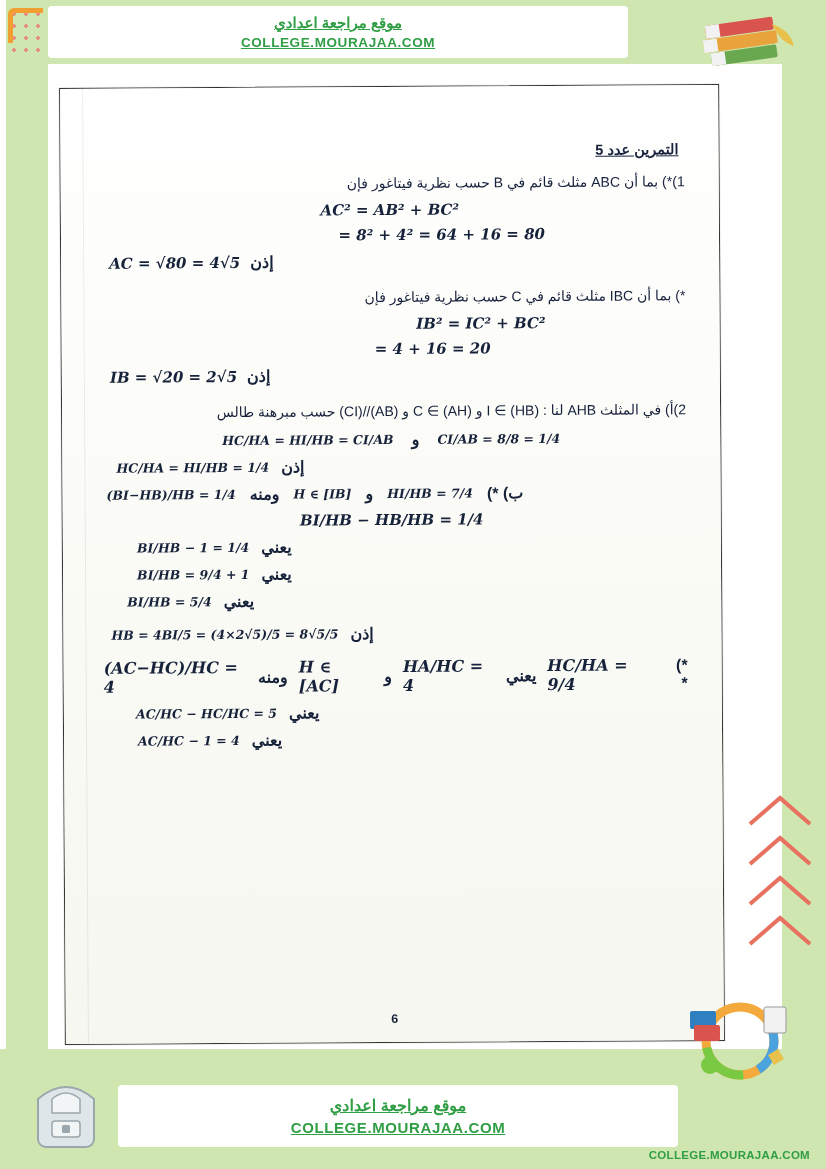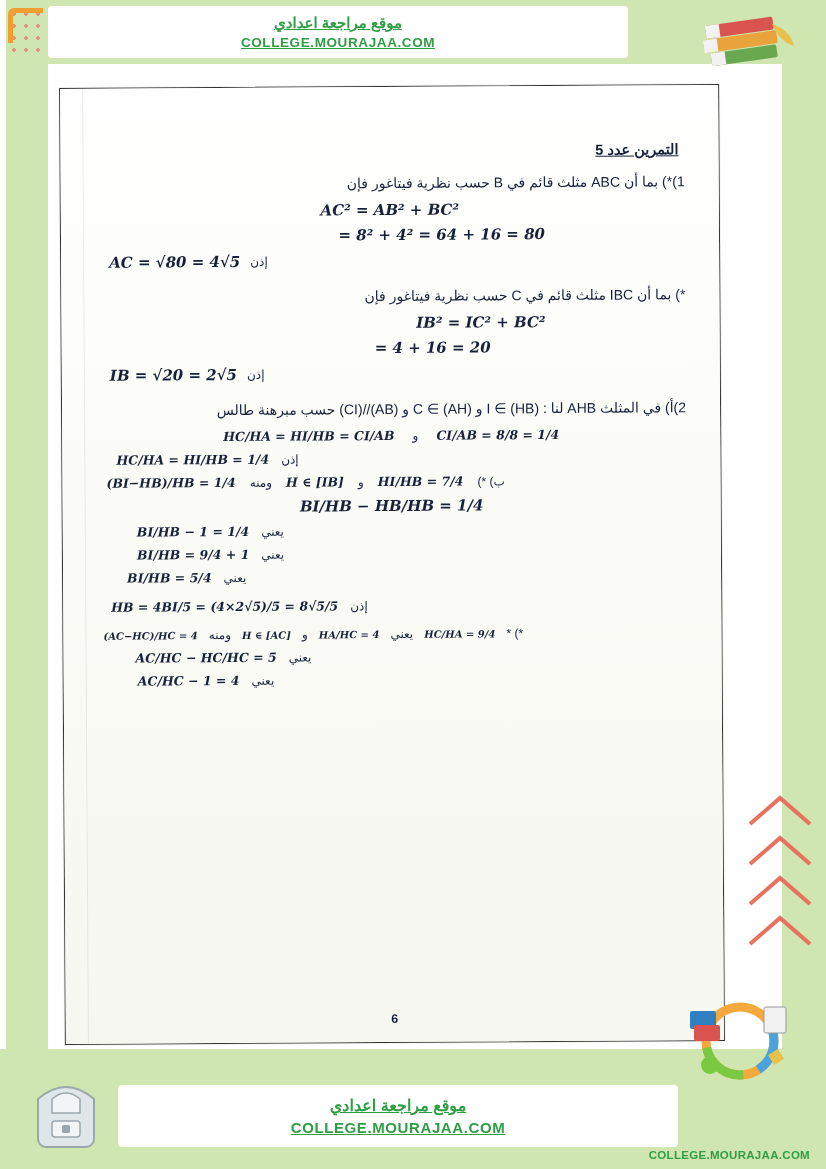--- a/index.html
+++ b/index.html
@@ -106,22 +106,22 @@
   .row-eq{
     display:flex;align-items:center;justify-content:flex-start;
     gap:10px;margin:8px 0;
   }
   .eq{
     font-family:"DejaVu Serif", serif;
     font-style:italic;font-weight:bold;font-size:15px;
     direction:ltr;color:#16213a;
   }
   .eq.small{font-size:12.5px;}
-  .eq.tiny{font-size:10px;}
-  .lbl{font-size:12px;font-weight:normal;}
+  .eq.tiny{font-size:16px;}
+  .lbl{font-size:16px;font-weight:bold;}
   .center-eq{display:flex;justify-content:center;margin:7px 0;}
   .indent-eq2{display:flex;justify-content:flex-start;margin:7px 0;padding-right:140px;}
   .indent-eq3{display:flex;justify-content:flex-start;margin:7px 0;padding-right:195px;}
 
   .page-num{
     position:absolute;left:0;right:0;bottom:16px;text-align:center;
     font-size:12.5px;font-weight:bold;color:#16213a;
   }
 
   

